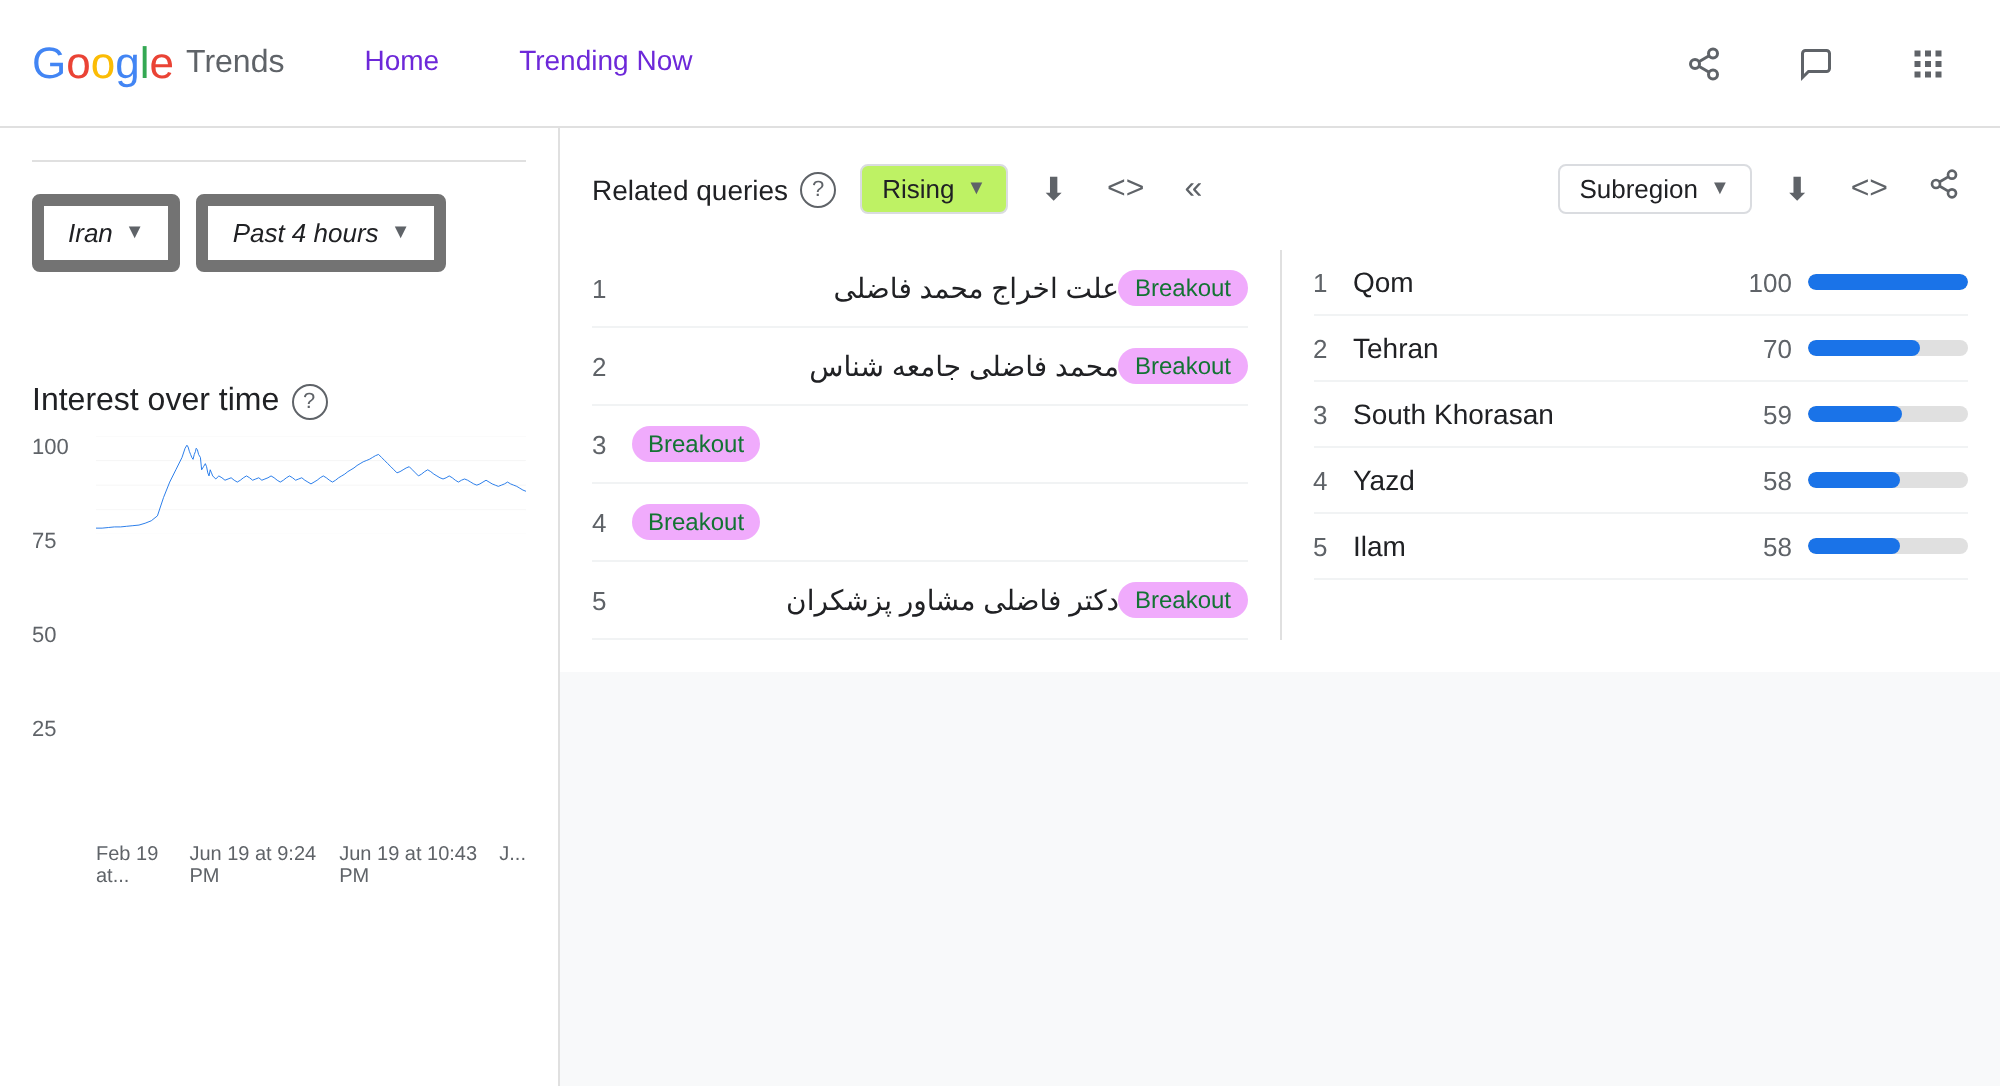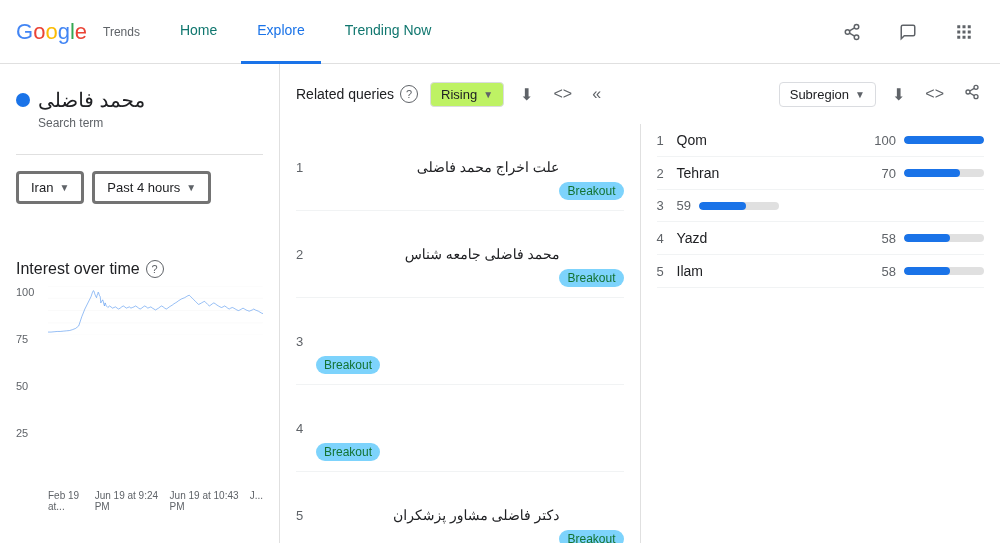--- a/index.html
+++ b/index.html
@@ -10,24 +10,24 @@
       display: flex; align-items: center; padding: 0 16px;
       height: 64px; border-bottom: 1px solid #e0e0e0;
       background: #fff;
     }
     .logo { display: flex; align-items: center; gap: 4px; margin-right: 24px; }
     .logo-google { font-size: 22px; font-weight: 400; }
     .logo-google .g-blue { color: #4285F4; }
     .logo-google .g-red { color: #EA4335; }
     .logo-google .g-yellow { color: #FBBC05; }
     .logo-google .g-green { color: #34A853; }
-    .logo-trends { font-size: 12px; color: #5f6368; margin-left: 12px; }
+    .logo-trends { font-size: 16px; color: #5f6368; margin-left: 2px; }
     .nav { display: flex; gap: 8px; flex: 1; }
     .nav-item {
-      padding: 8px 16px; cursor: pointer; font-size: 14px; color: #0f766e;
+      padding: 8px 16px; cursor: pointer; font-size: 14px; color: #6d28d9;
       border-bottom: 3px solid transparent; height: 64px; display: flex; align-items: center;
     }
     .nav-item.active { color: #1a73e8; border-bottom: 3px solid #1a73e8; font-weight: 500; }
     .header-icons { display: flex; gap: 16px; align-items: center; }
     .icon-btn {
       width: 40px; height: 40px; border-radius: 50%; display: flex; align-items: center; justify-content: center;
       cursor: pointer; color: #5f6368; font-size: 18px;
     }
 
     
@@ -42,22 +42,22 @@
     .search-term-header { display: flex; align-items: center; gap: 8px; margin-bottom: 4px; }
     .blue-dot { width: 14px; height: 14px; border-radius: 50%; background: #1a73e8; flex-shrink: 0; }
     .search-term-title { font-size: 20px; font-weight: 500; direction: rtl; }
     .search-term-label { font-size: 12px; color: #5f6368; margin-top: 2px; padding-left: 22px; }
 
     .divider { border: none; border-top: 1px solid #e0e0e0; }
 
     .filters { display: flex; gap: 8px; align-items: center; }
     .filter-btn {
       display: flex; align-items: center; gap: 6px; padding: 6px 12px;
-      border: 3px solid #737373; border-radius: 4px; cursor: pointer; font-size: 13px;
-      background: #fff; color: #202124;
+      border: 6px solid #737373; border-radius: 4px; cursor: pointer; font-size: 13px;
+      background: #fff; color: #202124; font-style: italic;
     }
     .chevron { font-size: 10px; color: #5f6368; }
 
     .interest-section { flex: 1; }
     .interest-title { font-size: 16px; font-weight: 500; margin-bottom: 4px; display: flex; align-items: center; gap: 6px; margin-top: 40px; }
     .help-icon { width: 18px; height: 18px; border-radius: 50%; border: 1px solid #5f6368; display: flex; align-items: center; justify-content: center; font-size: 11px; color: #5f6368; cursor: pointer; }
 
     .chart-area {
       width: 100%; height: 200px; position: relative; margin-top: 8px;
     }
@@ -85,21 +85,21 @@
     .two-col { display: flex; gap: 0; }
     .col { flex: 1; }
     .col + .col { border-left: 1px solid #e0e0e0; padding-left: 16px; margin-left: 16px; }
 
     .query-row {
       display: flex; align-items: center; padding: 10px 0; border-bottom: 1px solid #f1f3f4;
     }
     .query-num { width: 20px; font-size: 13px; color: #5f6368; flex-shrink: 0; }
     .query-text { flex: 1; font-size: 14px; direction: rtl; text-align: right; }
     .query-badge {
-      font-size: 12px; color: #137333; background: #7dd3fc; padding: 2px 8px; border-radius: 12px; margin-top: 48px;
+      font-size: 12px; color: #137333; background: #f0abfc; padding: 2px 8px; border-radius: 12px;
     }
 
     
     .region-row { display: flex; align-items: center; padding: 8px 0; border-bottom: 1px solid #f1f3f4; }
     .region-num { width: 20px; font-size: 13px; color: #5f6368; flex-shrink: 0; }
     .region-name { flex: 1; font-size: 14px; }
     .region-value { font-size: 13px; color: #5f6368; margin-right: 8px; }
     .region-bar-container { width: 80px; height: 8px; background: #e0e0e0; border-radius: 4px; overflow: hidden; }
     .region-bar { height: 100%; background: #1a73e8; border-radius: 4px; }
     .subregion-btn { display: flex; align-items: center; gap: 6px; padding: 4px 10px; border: 1px solid #dadce0; border-radius: 4px; cursor: pointer; font-size: 13px; background: #fff; }
@@ -112,21 +112,20 @@
 
 <div class="header">
   <div class="logo">
     <span class="logo-google">
       <span class="g-blue">G</span><span class="g-red">o</span><span class="g-yellow">o</span><span class="g-blue">g</span><span class="g-green">l</span><span class="g-red">e</span>
     </span>
     <span class="logo-trends">Trends</span>
   </div>
   <nav class="nav">
     <div class="nav-item">Home</div>
-    <div class="nav-item active">Explore</div>
     <div class="nav-item">Trending Now</div>
   </nav>
   <div class="header-icons">
     <div class="icon-btn">
       <svg width="18" height="18" viewBox="0 0 24 24" fill="none" stroke="#5f6368" stroke-width="2">
           <circle cx="18" cy="5" r="3"></circle>
           <circle cx="6" cy="12" r="3"></circle>
           <circle cx="18" cy="19" r="3"></circle>
           <line x1="8.59" y1="13.51" x2="15.42" y2="17.49"></line>
           <line x1="15.41" y1="6.51" x2="8.59" y2="10.49"></line>
@@ -149,27 +148,20 @@
           <rect x="10" y="17" width="4" height="4"></rect>
           <rect x="17" y="17" width="4" height="4"></rect>
         </svg>
     </div>
   </div>
 </div>
 
 <div class="main">
 
   <div class="sidebar">
-    <div class="search-term-section">
-      <div class="search-term-header">
-        <div class="blue-dot"></div>
-        <span class="search-term-title">محمد فاضلی</span>
-      </div>
-      <div class="search-term-label">Search term</div>
-    </div>
 
     <hr class="divider">
 
     <div class="filters">
       <div class="filter-btn">
         <span>Iran</span>
         <span class="chevron">▼</span>
       </div>
       <div class="filter-btn">
         <span>Past 4 hours</span>
@@ -306,20 +298,21 @@
               <div class="region-row">
     <span class="region-num">2</span>
     <span class="region-name">Tehran</span>
     <span class="region-value">70</span>
     <div class="region-bar-container">
       <div class="region-bar" style="width:70%"></div>
     </div>
   </div>
               <div class="region-row">
     <span class="region-num">3</span>
+    <span class="region-name">South Khorasan</span>
     <span class="region-value">59</span>
     <div class="region-bar-container">
       <div class="region-bar" style="width:59%"></div>
     </div>
   </div>
               <div class="region-row">
     <span class="region-num">4</span>
     <span class="region-name">Yazd</span>
     <span class="region-value">58</span>
     <div class="region-bar-container">

